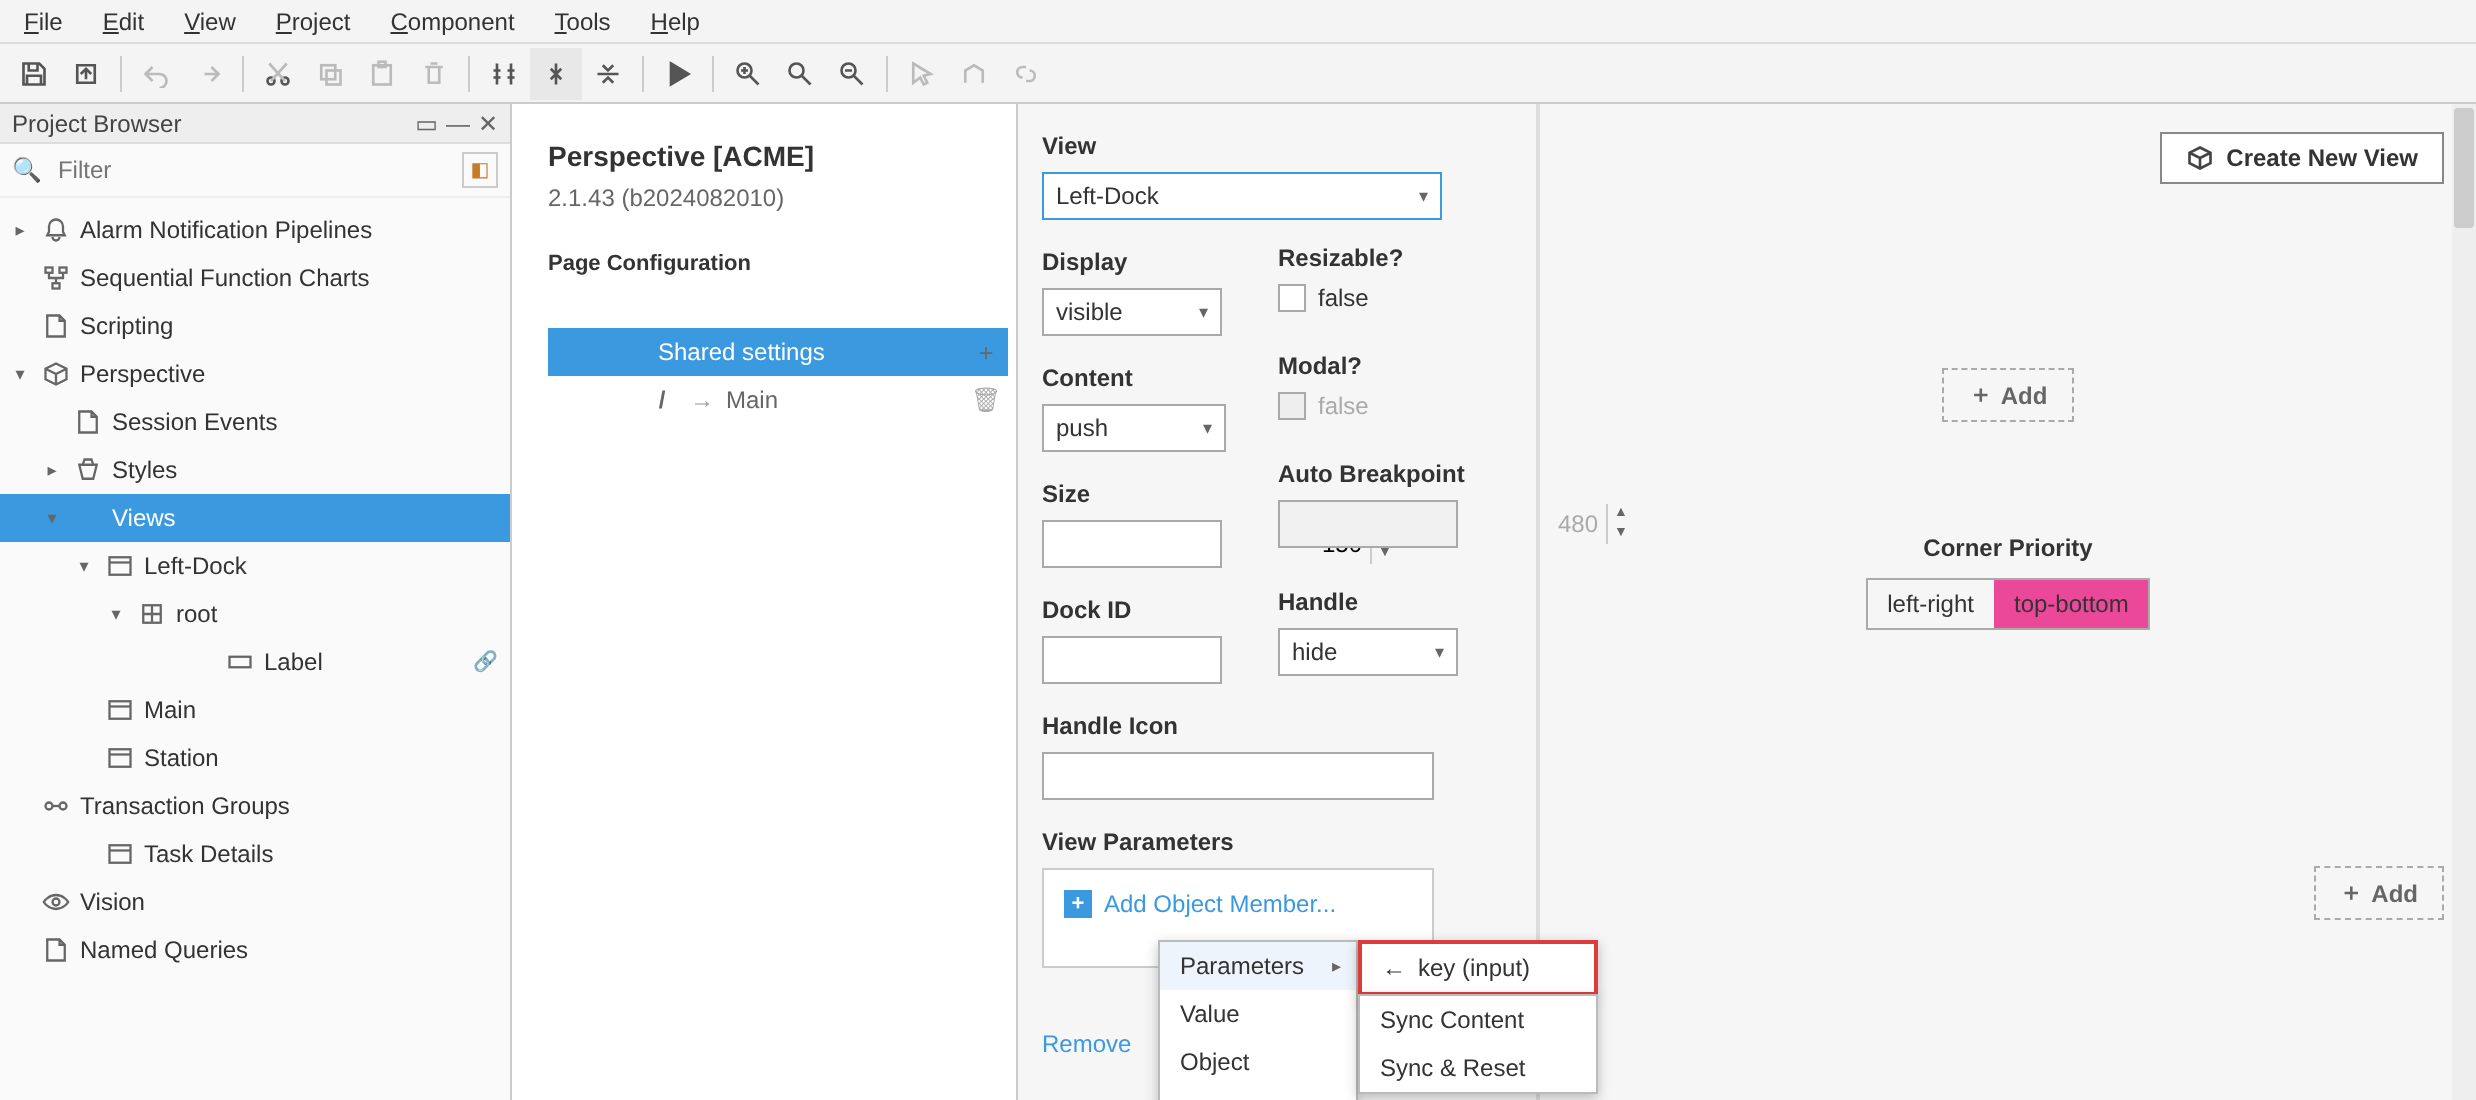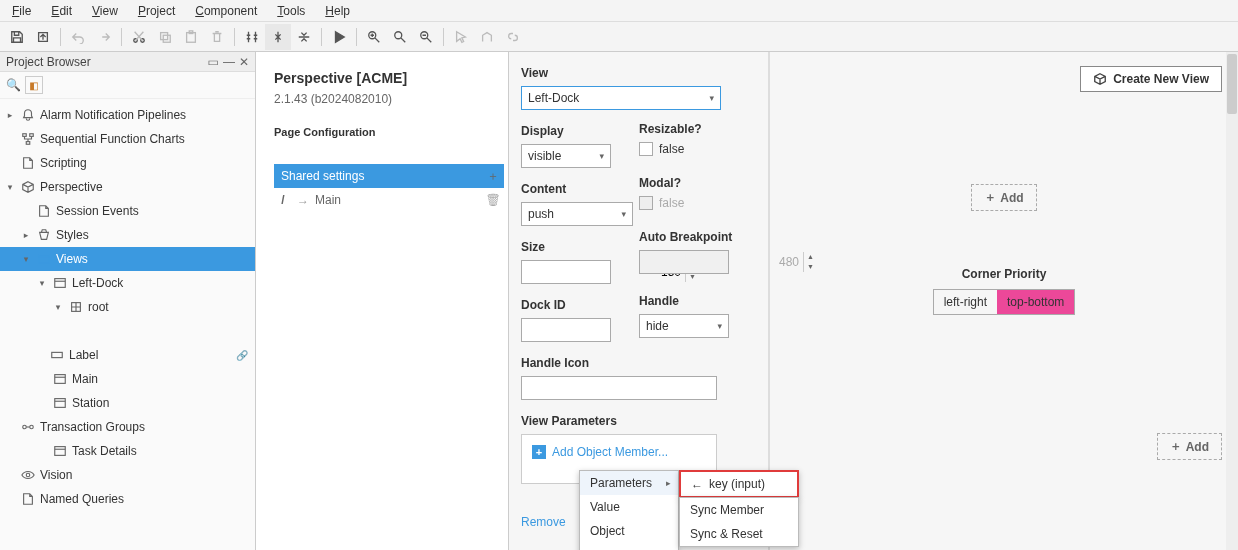--- a/index.html
+++ b/index.html
@@ -20,27 +20,27 @@
 .search-row input { flex: 1; border: none; background: transparent; outline: none; padding: 2px 4px; color: #666; }
 .search-row .mag { color: #888; }
 .search-row .box { width: 18px; height: 18px; border: 1px solid #ccc; display: flex; align-items: center; justify-content: center; color: #c87a28; font-size: 10px; }
 .tree { flex: 1; overflow: auto; padding: 4px 0; }
 .tree-row { display: flex; align-items: center; height: 24px; padding-right: 6px; white-space: nowrap; cursor: default; }
 .tree-row .tw { width: 12px; text-align: center; color: #666; font-size: 9px; }
 .tree-row .ic { width: 16px; height: 16px; display: flex; align-items: center; justify-content: center; margin: 0 4px; }
 .tree-row .lbl { flex: 1; }
 .tree-row.sel { background: #3b99e0; color: #fff; }
 .tree-row .chain { color: #888; margin-left: 4px; font-size: 10px; }
-.ind0 { padding-left: 4px; } .ind1 { padding-left: 20px; } .ind2 { padding-left: 36px; } .ind3 { padding-left: 52px; } .ind4 { padding-left: 33px; margin-top: 24px; }
+.ind0 { padding-left: 4px; } .ind1 { padding-left: 20px; } .ind2 { padding-left: 36px; } .ind3 { padding-left: 52px; } .ind4 { padding-left: 96px; }
 .center { width: 253px; background: #fff; border-right: 1px solid #ccc; position: relative; }
 .cpad { padding: 18px; }
 .ph1 { font-weight: 600; font-size: 14px; color: #333; margin-bottom: 6px; }
 .psub { color: #666; margin-bottom: 20px; }
 .ph2 { font-weight: 600; font-size: 11px; margin-bottom: 8px; }
-.pc-row { display: flex; align-items: center; height: 24px; border: 1px solid transparent; }
+.pc-row { display: flex; align-items: center; height: 24px; border: 1px solid transparent; padding-left: 48px; }
 .pc-row.sel { background: #3b99e0; color: #fff; }
 .pc-row .txt { flex: 1; padding-left: 6px; }
 .pc-row .act { width: 20px; text-align: center; color: #666; }
 .pc-row .slash { width: 16px; text-align: center; font-weight: bold; }
 .pc-row .arrow { color: #999; margin: 0 6px; }
 .pc-row.sub { color: #666; }
 .right { flex: 1; background: #f6f6f6; position: relative; display: flex; }
 .form-col { width: 220px; padding: 0 12px; }
 .flabel { font-weight: 600; color: #333; margin-top: 14px; margin-bottom: 6px; display: block; }
 .combo { display: flex; align-items: center; justify-content: space-between; border: 1px solid #aaa; background: #fff; height: 24px; padding: 0 6px; width: 100%; }
@@ -212,20 +212,21 @@
     <div class="panel-header">
       <span class="title">Project Browser</span>
       <span class="ctrls">
         <span>▭</span>
         <span>—</span>
         <span>✕</span>
       </span>
     </div>
     <div class="search-row">
       <span class="mag">🔍</span>
+      <input placeholder="Filter" style="">
       <span class="box">◧</span>
     </div>
     <div class="tree" id="tree">
         <div class="tree-row ind0">
           <span class="tw">▸</span>
           <span class="ic">
             <svg width="14" height="14" viewBox="0 0 16 16" fill="none" stroke="#666" stroke-width="1.3">
               <path d="M8 2a4 4 0 0 0-4 4v3l-1 2h10l-1-2V6a4 4 0 0 0-4-4z M6 12a2 2 0 0 0 4 0"></path>
             </svg>
           </span>
@@ -413,21 +414,21 @@
               <span class="car">▾</span>
           </div>
 
           <span class="flabel">Display</span>
           <div class="combo" style="width:90px">
             <span class="cv">visible</span>
               <span class="car">▾</span>
           </div>
 
           <span class="flabel">Content</span>
-          <div class="combo" style="width:112px">
+          <div class="combo" style="width:92px">
             <span class="cv">push</span>
               <span class="car">▾</span>
           </div>
 
           <span class="flabel">Size</span>
           <div class="spin">
             <input value="150" style="">
             <div class="btns">
                 <span>▲</span>
                 <span>▼</span>
@@ -495,21 +496,21 @@
         </div>
       <div class="ctxmenu submenu-hi" id="ctx2-hi" style="left:170px; top:418px; width:120px;">
         <div class="mi hl">
             <span class="k">
               <span>←</span>
               <span>key (input)</span>
             </span>
           </div>
       </div>
       <div class="ctxmenu" id="ctx2" style="left:170px; top:445px; width:120px;">
-          <div class="mi">Sync Member</div>
+          <div class="mi">Sync Content</div>
           <div class="mi">Sync &amp; Reset</div>
         </div>
 
       <div class="remove-row">
         <span class="link">Remove</span>
         <span style="width:110px"></span>
         <span class="btn">ancel</span>
       </div>
     </div>
 

